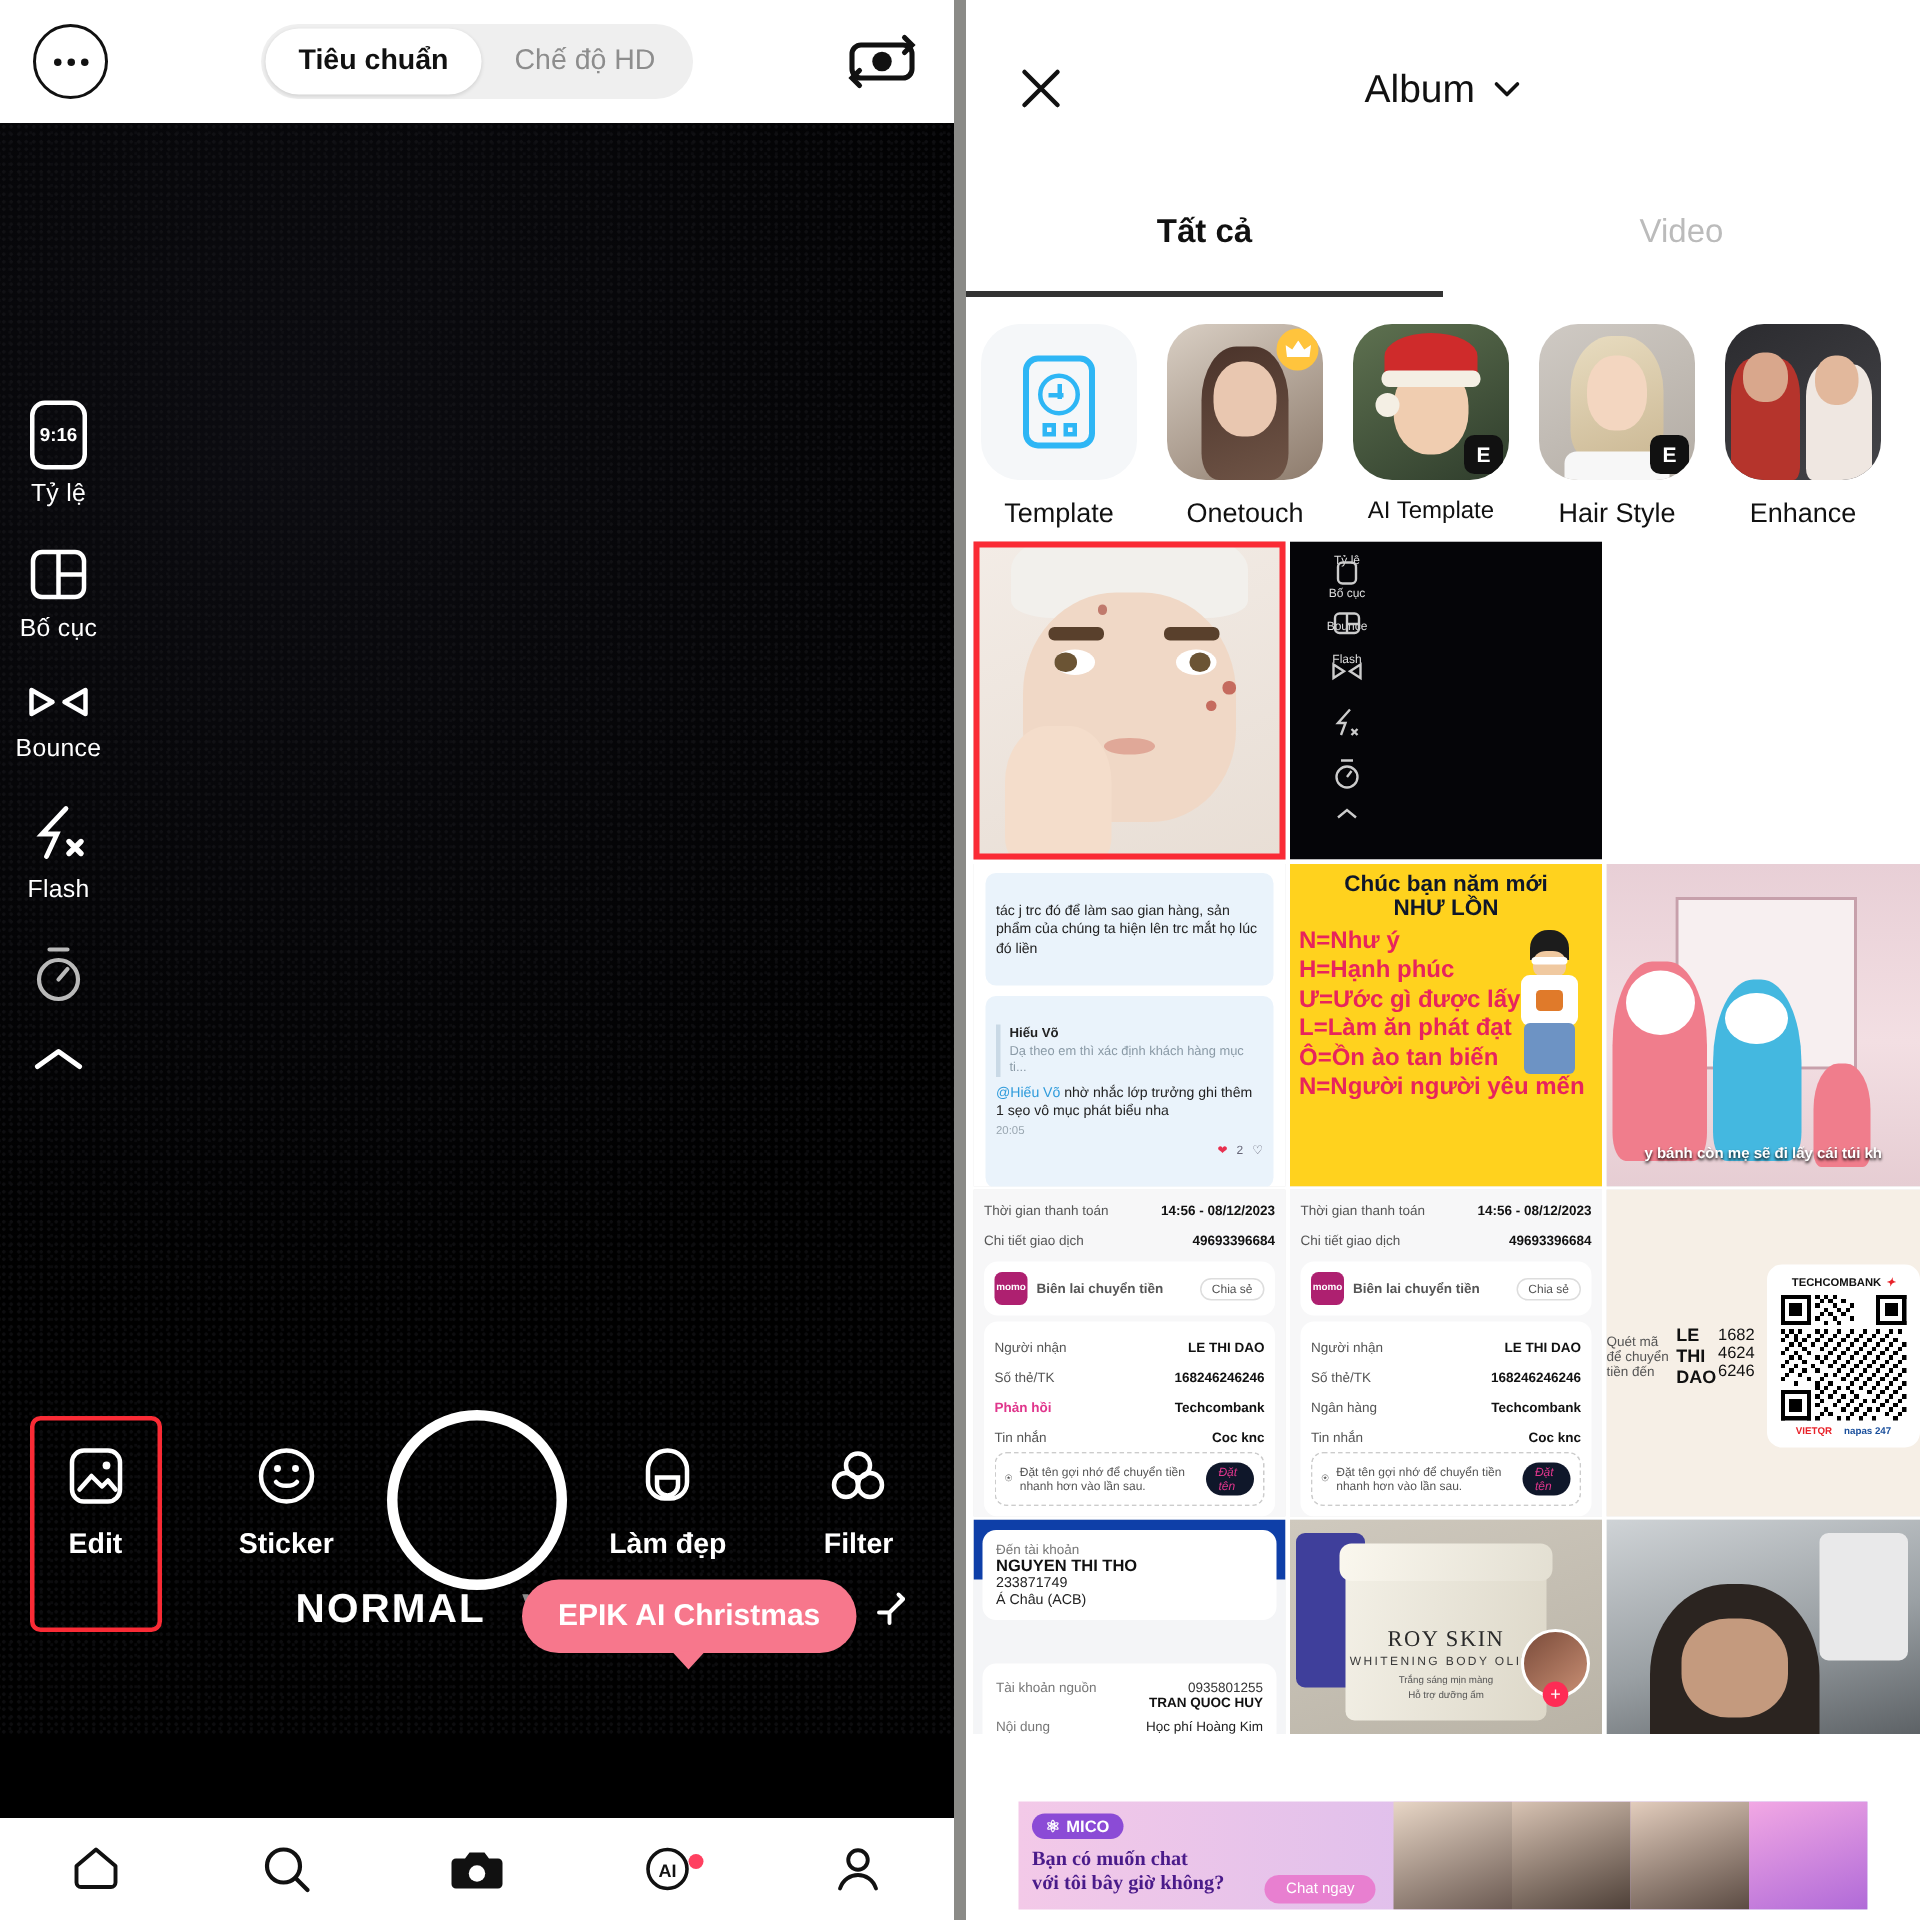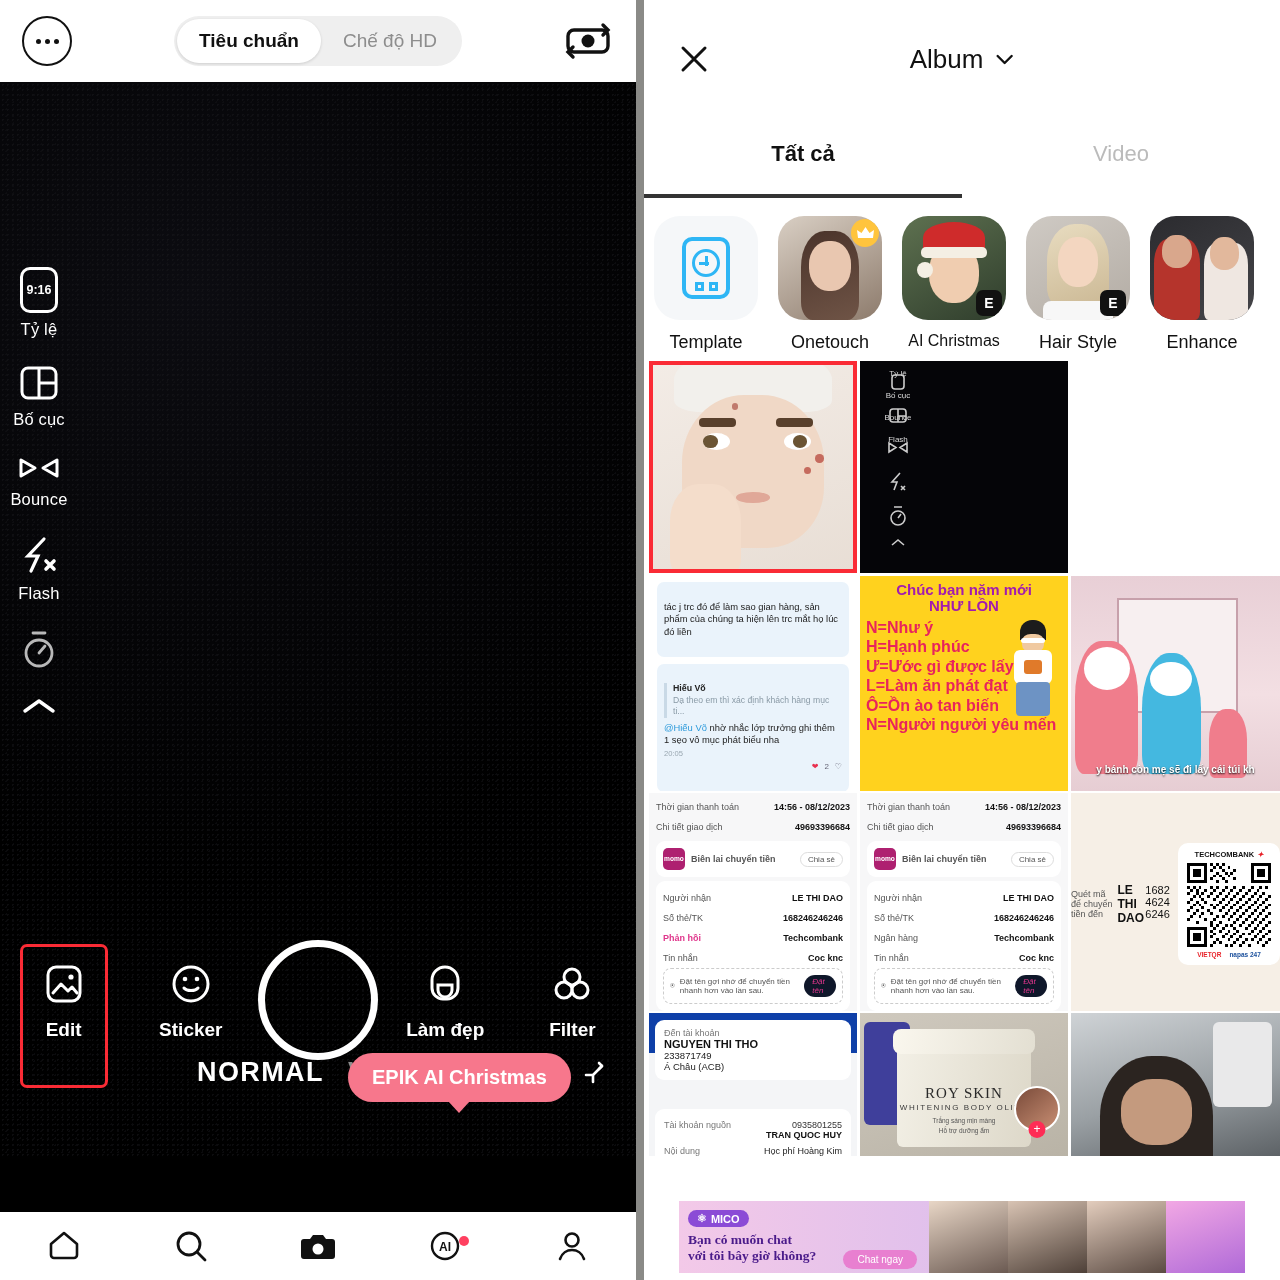--- a/index.html
+++ b/index.html
@@ -90,21 +90,21 @@
   .vidshot{position:absolute;inset:0;background:linear-gradient(170deg,#b8b09a 0%,#7f8f7a 45%,#4a5a52 100%);}
   .chat{position:absolute;inset:0;background:#fff;padding:6px 8px;box-sizing:border-box;font-size:9.4px;color:#222;line-height:1.32;}
   .bub{background:#eaf3fb;border-radius:7px;padding:19px 7px;margin-bottom:7px;}
   .bub.w{background:#fff;border:1px solid #eceff1;}
   .qt{border-left:3px solid #c9d9e6;padding-left:6px;margin-bottom:4px;color:#8a9aa6;font-size:8.6px;}
   .qt b{color:#222;display:block;font-size:8.8px;}
   .mini-t{color:#9aa7b1;font-size:7.6px;margin-top:3px;}
   .rx{display:flex;justify-content:flex-end;gap:6px;align-items:center;margin-top:3px;font-size:8px;color:#667;}
   .mention{color:#2e9bdb;}
   .nyc{position:absolute;inset:0;background:#ffd21e;padding:6px;box-sizing:border-box;color:#e8245c;font-weight:700;text-align:left;}
-  .nyc .hd{text-align:center;font-size:15px;line-height:1.06;margin-bottom:4px;color:#a21caf;}
+  .nyc .hd{text-align:center;font-size:15px;line-height:1.06;margin-bottom:4px;color:#0f172a;}
   .nyc .ln{font-size:16px;line-height:1.22;}
   .nyc .man{position:absolute;right:4px;top:44px;width:62px;height:96px;}
   .cart{position:absolute;inset:0;background:linear-gradient(180deg,#e8cfd6 0%,#f3dfe3 55%,#e6cdd3 100%);}
   .sub{position:absolute;left:0;right:0;bottom:16px;text-align:center;color:#fff;font-size:10px;font-weight:700;text-shadow:0 1px 2px #000;}
   .receipt{position:absolute;inset:0;background:#f7f7f8;font-size:9px;color:#555;padding:4px 7px;box-sizing:border-box;}
   .rrow{display:flex;justify-content:space-between;padding:5px 0;}
   .rrow b{color:#111;}
   .rcard{background:#fff;border-radius:9px;padding:7px;margin:4px 0;}
   .momo{width:22px;height:22px;border-radius:5px;background:#ae2070;color:#fff;font-size:6.6px;font-weight:700;display:flex;align-items:center;justify-content:center;line-height:1.05;text-align:center;}
   .pink{color:#e0368c;}
@@ -361,21 +361,21 @@
       </div>
 
       <div class="ft">
         <div class="thumb" style="background:linear-gradient(150deg,#5e7150,#2f3d2c);">
           <div style="position:absolute;left:26%;top:26%;width:48%;height:58%;background:#f0cdb0;border-radius:46%;"></div>
           <div style="position:absolute;left:20%;top:6%;width:60%;height:30%;background:#cf2b2b;border-radius:50% 50% 18% 18%;"></div>
           <div style="position:absolute;left:18%;top:30%;width:64%;height:10%;background:#f4efe4;border-radius:5px;"></div>
           <div style="position:absolute;left:14%;top:44%;width:16%;height:16%;background:#f4efe4;border-radius:50%;"></div>
           <div class="ebadge">E</div>
         </div>
-        <div class="cap sm">AI Christmas</div>
+        <div class="cap sm">AI Template</div>
       </div>
 
       <div class="ft">
         <div class="thumb" style="background:linear-gradient(150deg,#cfcac4,#b3aca4);">
           <div style="position:absolute;left:20%;top:8%;width:60%;height:80%;background:linear-gradient(160deg,#e8dcc0,#cbb894);border-radius:44% 44% 25% 25%;"></div>
           <div style="position:absolute;left:31%;top:20%;width:38%;height:48%;background:#f3d6c0;border-radius:46%;"></div>
           <div style="position:absolute;left:16%;bottom:0;width:68%;height:18%;background:#f7f7f7;border-radius:8px 8px 0 0;"></div>
           <div class="ebadge">E</div>
         </div>
         <div class="cap">Hair Style</div>

